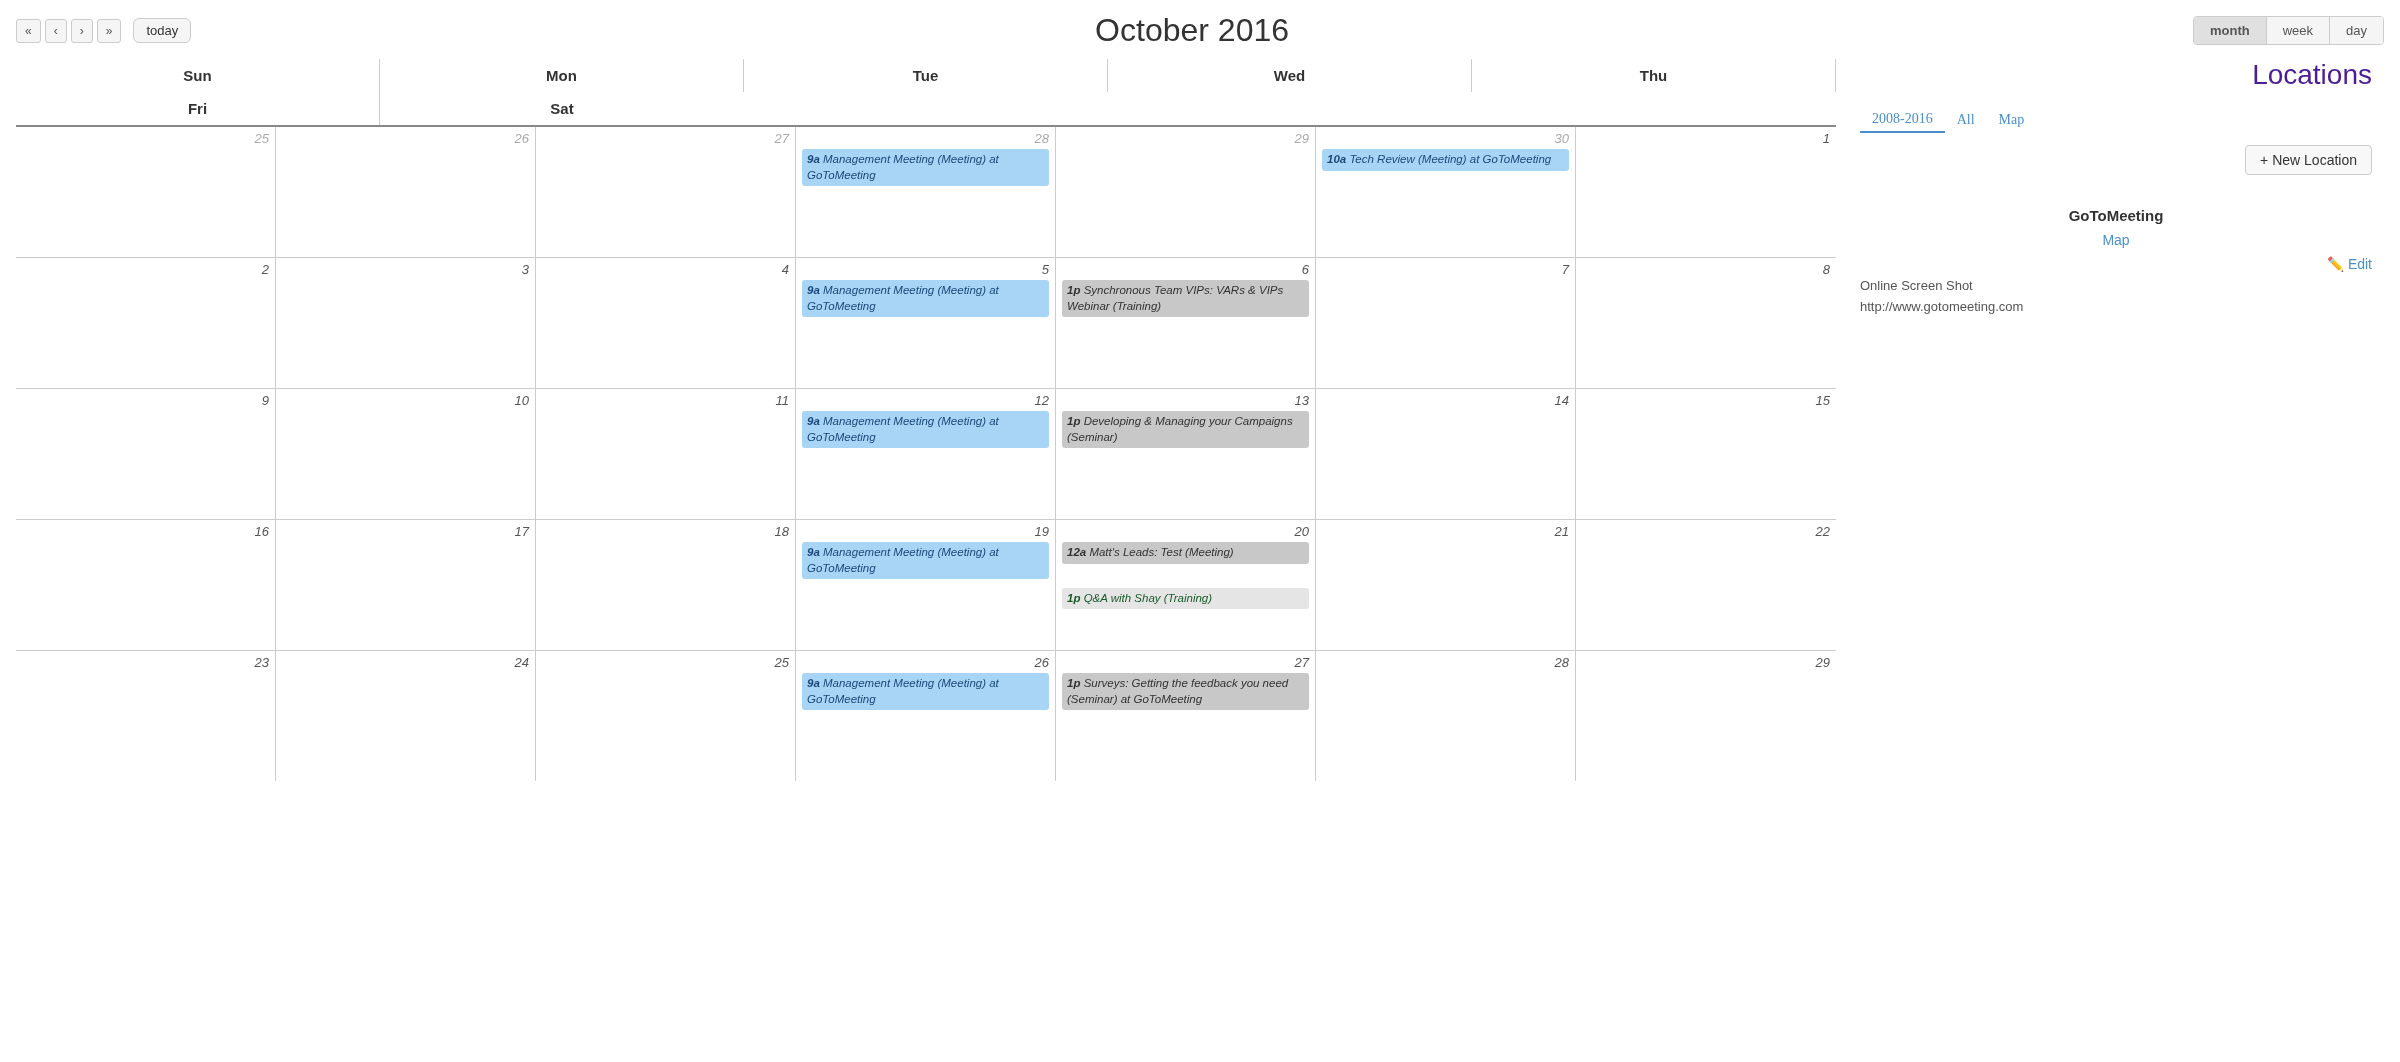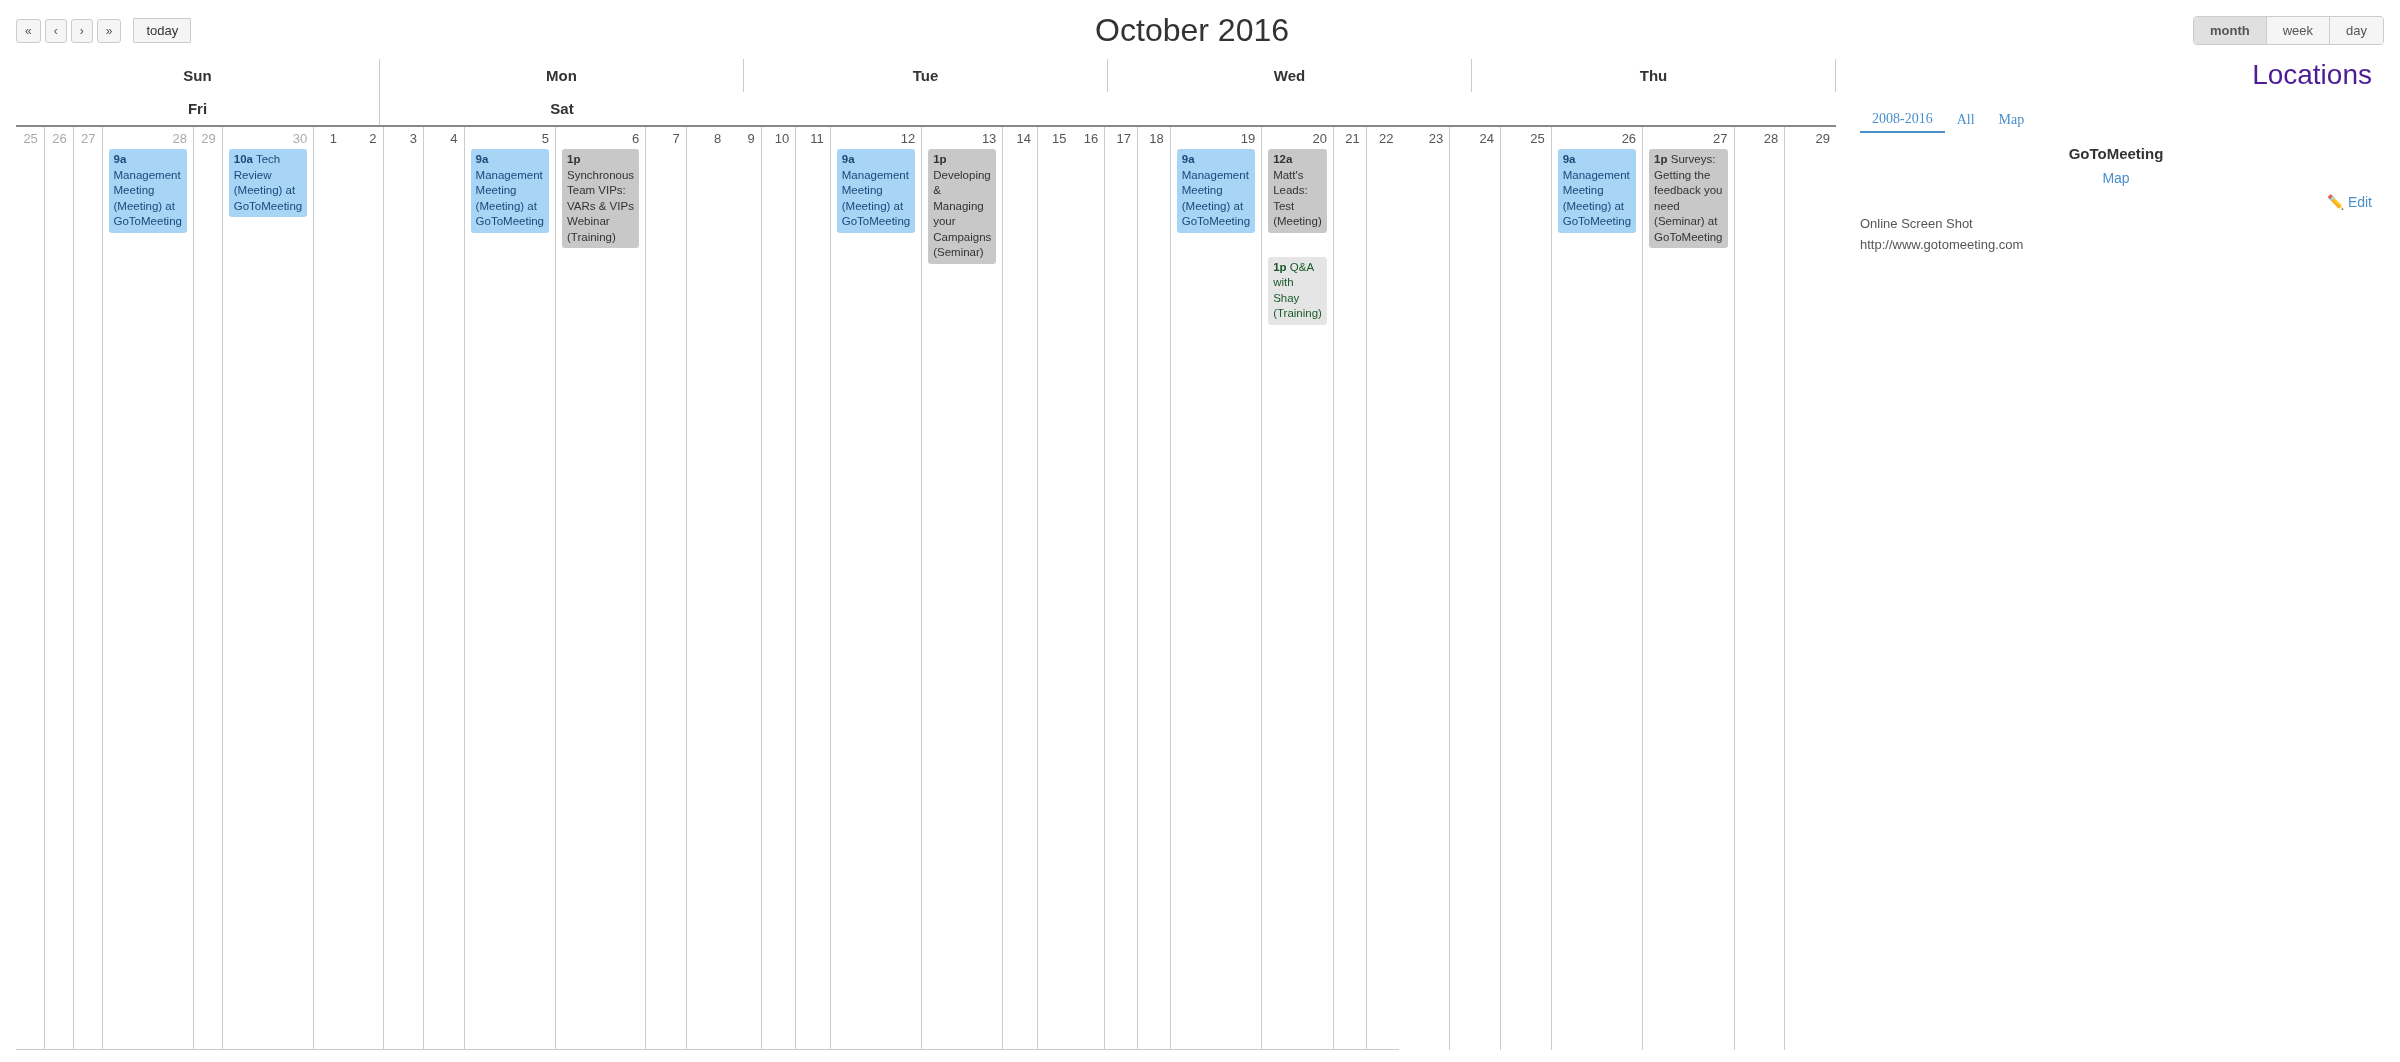--- a/index.html
+++ b/index.html
@@ -35,21 +35,21 @@
       background: #f5f5f5;
       border-radius: 3px;
       cursor: pointer;
       padding: 4px 8px;
       font-size: 12px;
       color: #555;
     }
     .today-btn {
       border: 1px solid #ccc;
       background: #f5f5f5;
-      border-radius: 1px;
+      border-radius: 6px;
       cursor: pointer;
       padding: 4px 12px;
       font-size: 13px;
       color: #333;
       margin-left: 8px;
     }
     .toolbar-center {
       font-size: 32px;
       font-weight: 300;
       color: #333;
@@ -99,22 +99,23 @@
       text-align: center;
       font-weight: bold;
       font-size: 15px;
       border-right: 1px solid #ccc;
       background: #fff;
     }
     .day-header:last-child { border-right: none; }
 
     .calendar-weeks {
       display: flex;
-      flex-direction: row;
+      flex-direction: column;
       flex: 1;
+      font-style: italic;
     }
 
     .calendar-week {
       display: grid;
       grid-template-columns: repeat(7, 1fr);
       border-bottom: 1px solid #ccc;
       min-height: 130px;
     }
     .calendar-week:last-child { border-bottom: none; }
 
@@ -418,20 +419,23 @@
 
     <div class="sidebar">
       <div class="sidebar-title">Locations</div>
 
       <div class="sidebar-tabs-row">
         <button class="sidebar-tab active">2008-2016</button>
         <button class="sidebar-tab">All</button>
         <button class="sidebar-tab">Map</button>
       </div>
 
+      <div class="new-loc-row">
+        <button class="new-location-btn">+ New Location</button>
+      </div>
 
       <div class="location-entry">
         <div class="location-name-row">
           <span class="location-name">GoToMeeting</span>
           <a class="location-map-link">Map</a>
           <button class="edit-btn">
             <span>✏️</span>
             <span>Edit</span>
           </button>
         </div>

